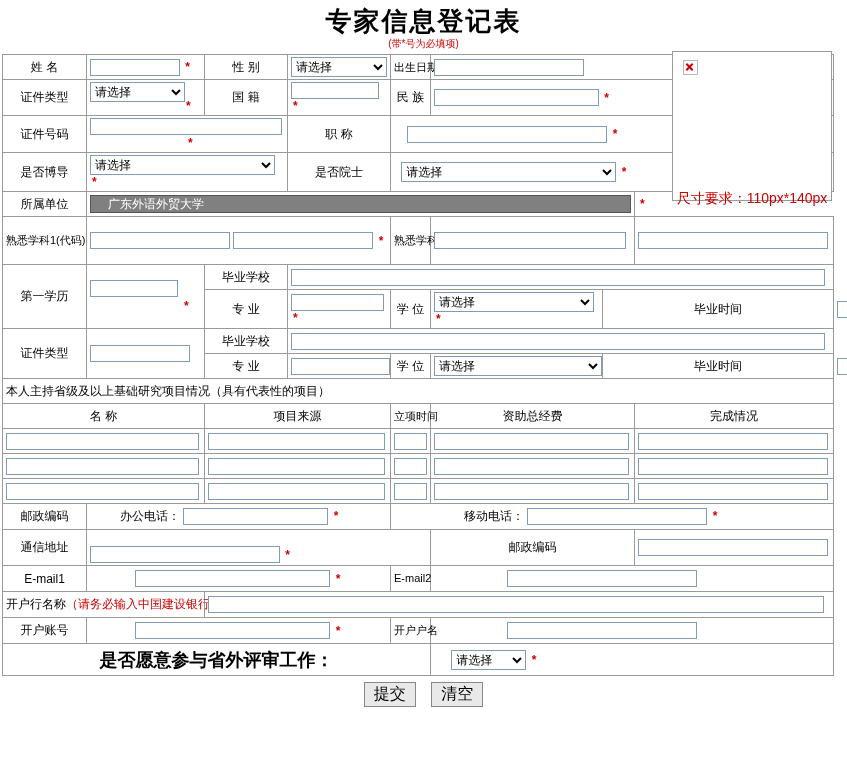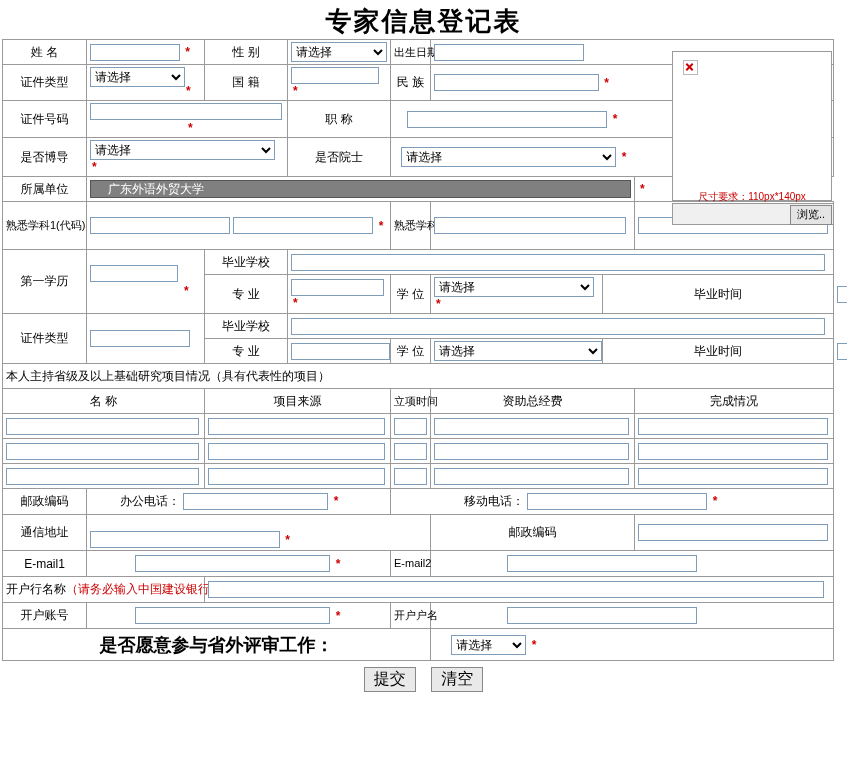--- a/index.html
+++ b/index.html
@@ -51,21 +51,21 @@
     width:13px;height:13px;border:1px solid #b9b9b9;margin:8px 0 0 10px;
     position:relative;background:#fff;
   }
   .broken-img:before,.broken-img:after{
     content:"";position:absolute;left:1px;top:5px;width:9px;height:2px;background:#cc0000;
   }
   .broken-img:before{transform:rotate(45deg);}
   .broken-img:after{transform:rotate(-45deg);}
   .size-note{
     position:absolute;left:672px;top:190px;width:160px;
-    color:#cc0000;font-size:10px;text-align:center;
+    color:#cc0000;font-size:14px;text-align:center;
   }
   .upload-row{
     position:absolute;left:672px;top:203px;width:160px;height:20px;
     border:1px solid #9a9a9a;background:#f0f0f0;
   }
   .browse-btn{
     position:absolute;right:1px;top:1px;height:18px;
     border:1px solid #888;background:#e4e4e4;font-size:11px;
     padding:0 6px;line-height:17px;cursor:default;
   }
@@ -87,28 +87,26 @@
   .vert{
     line-height:11px;font-size:11px;text-align:center;
   }
 </style>
 </head>
 <body>
 
 <div class="page">
 
   <div class="title">专家信息登记表</div>
+  <div class="subtitle">(带*号为必填项)</div>
 
   <div class="photo-box">
     <div class="broken-img"></div>
   </div>
   <div class="size-note">尺寸要求：110px*140px</div>
-  <div class="upload-row">
-    <div class="browse-btn">浏览..</div>
-  </div>
 
   <table class="main">
     <colgroup>
       <col style="width:84px">
         <col style="width:118px">
       <col style="width:83px">
         <col style="width:103px">
       <col style="width:40px">
         <col style="width:172px">
       <col style="width:32px">

